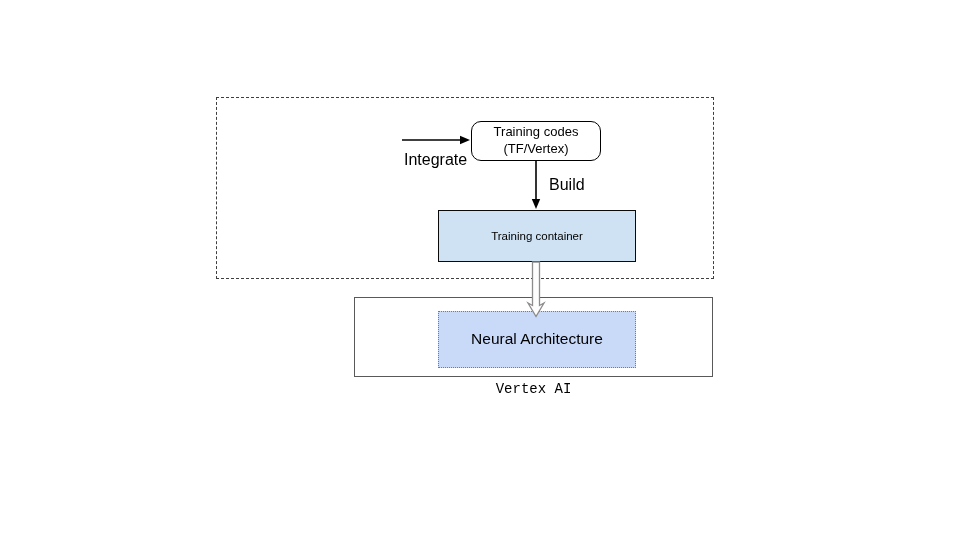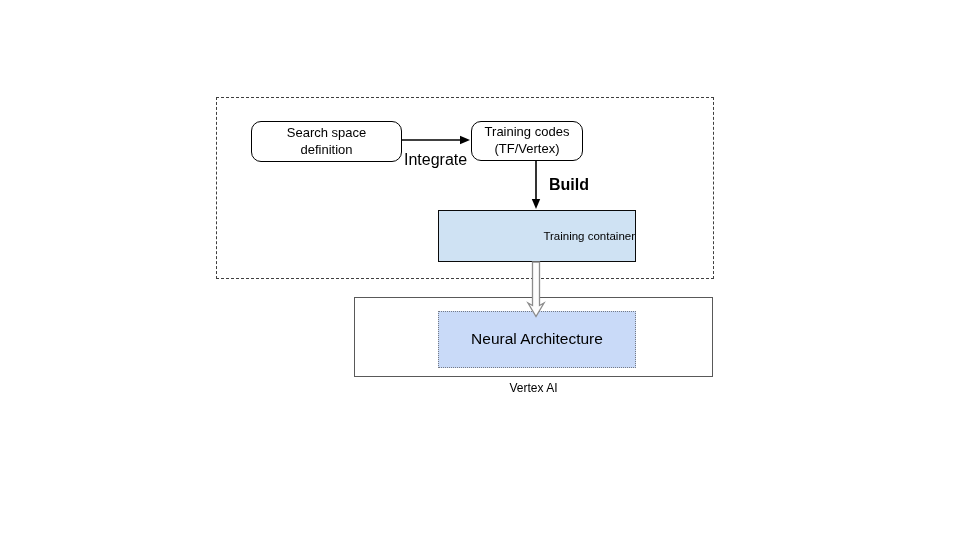--- a/index.html
+++ b/index.html
@@ -33,30 +33,30 @@
     display: flex;
     flex-direction: column;
     align-items: center;
     justify-content: center;
     text-align: center;
     font-size: 13px;
     line-height: 1.3;
     z-index: 2;
   }
   .box-search-space { left: 251px; top: 121px; width: 151px; height: 41px; }
-  .box-training-codes { left: 471px; top: 121px; width: 112px; height: 40px; }
+  .box-training-codes { left: 471px; top: 121px; width: 130px; height: 40px; }
 
   
   .box-training-container {
     left: 438px; top: 210px; width: 198px; height: 52px;
     background: #cfe2f3;
     border: 1px solid #0a0a0a;
     display: flex;
     align-items: center;
-    justify-content: flex-end;
+    justify-content: center;
     text-align: center;
     font-size: 11.5px;
     z-index: 2;
   }
 
   
   .vertex-group {
     left: 354px; top: 297px; width: 359px; height: 80px;
     border: 1.5px solid #595959;
     background: #ffffff;
@@ -77,48 +77,45 @@
     line-height: 1.35;
     z-index: 2;
   }
 
   .edge-label {
     font-size: 16px;
     white-space: nowrap;
     z-index: 3;
   }
   .label-integrate { left: 404px; top: 151px; }
-  .label-build { left: 549px; top: 176px; font-weight: bold; }
+  .label-build { left: 549px; top: 176px; }
 
   .vertex-label {
     left: 354px; top: 381px; width: 359px;
     text-align: center;
-    font-size: 12px;
+    font-size: 14px;
     z-index: 2;
+    font-family: Liberation Mono, monospace;
   }
 
   svg.arrow-layer {
     position: absolute;
     left: 0; top: 0;
     width: 960px; height: 540px;
     z-index: 4;
     pointer-events: none;
   }
 </style>
 </head>
 <body>
 
 <div class="canvas">
 
   <div class="abs dev-group"></div>
 
-  <div class="abs round-box box-search-space">
-    <span>Search space</span>
-    <span>definition</span>
-  </div>
 
   <div class="abs round-box box-training-codes">
     <span>Training codes</span>
     <span>(TF/Vertex)</span>
   </div>
 
   <div class="abs edge-label label-integrate">Integrate</div>
   <div class="abs edge-label label-build">Build</div>
 
   <div class="abs box-training-container">

